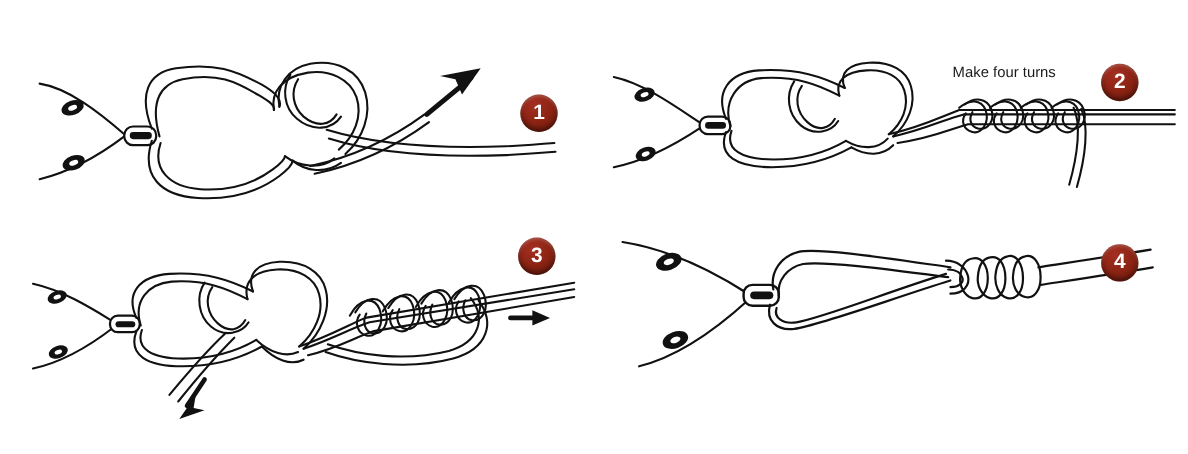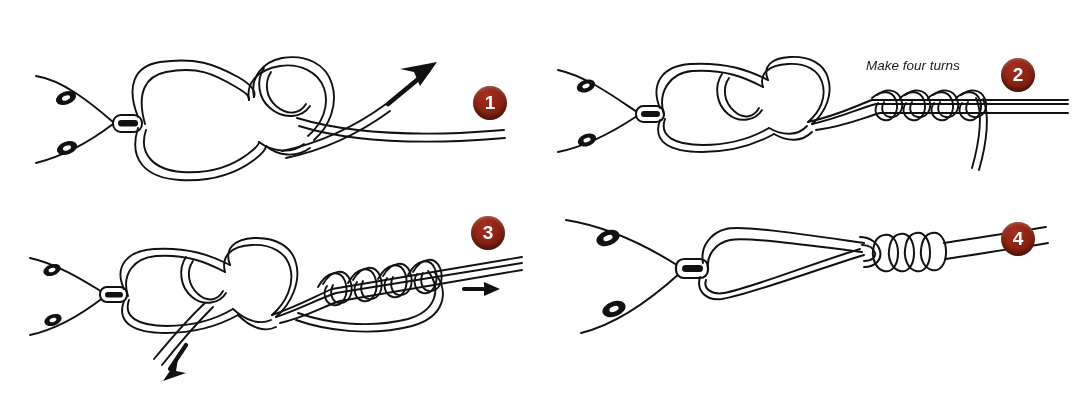--- a/index.html
+++ b/index.html
@@ -40,21 +40,20 @@
     user-select:none;
   }
   #badge-1{left:473px;top:86px;}
   #badge-2{left:1001px;top:58px;}
   #badge-3{left:471px;top:216px;}
   #badge-4{left:1001px;top:222px;}
 
   .caption{
     position:absolute;
     font-family:"Liberation Sans", sans-serif;
-    font-style:italic;
     font-size:13.5px;
     color:#1a1a1a;
     white-space:nowrap;
   }
   #caption-2{left:866px;top:58px;}
 </style>
 </head>
 <body>
 
 <div id="sheet">

